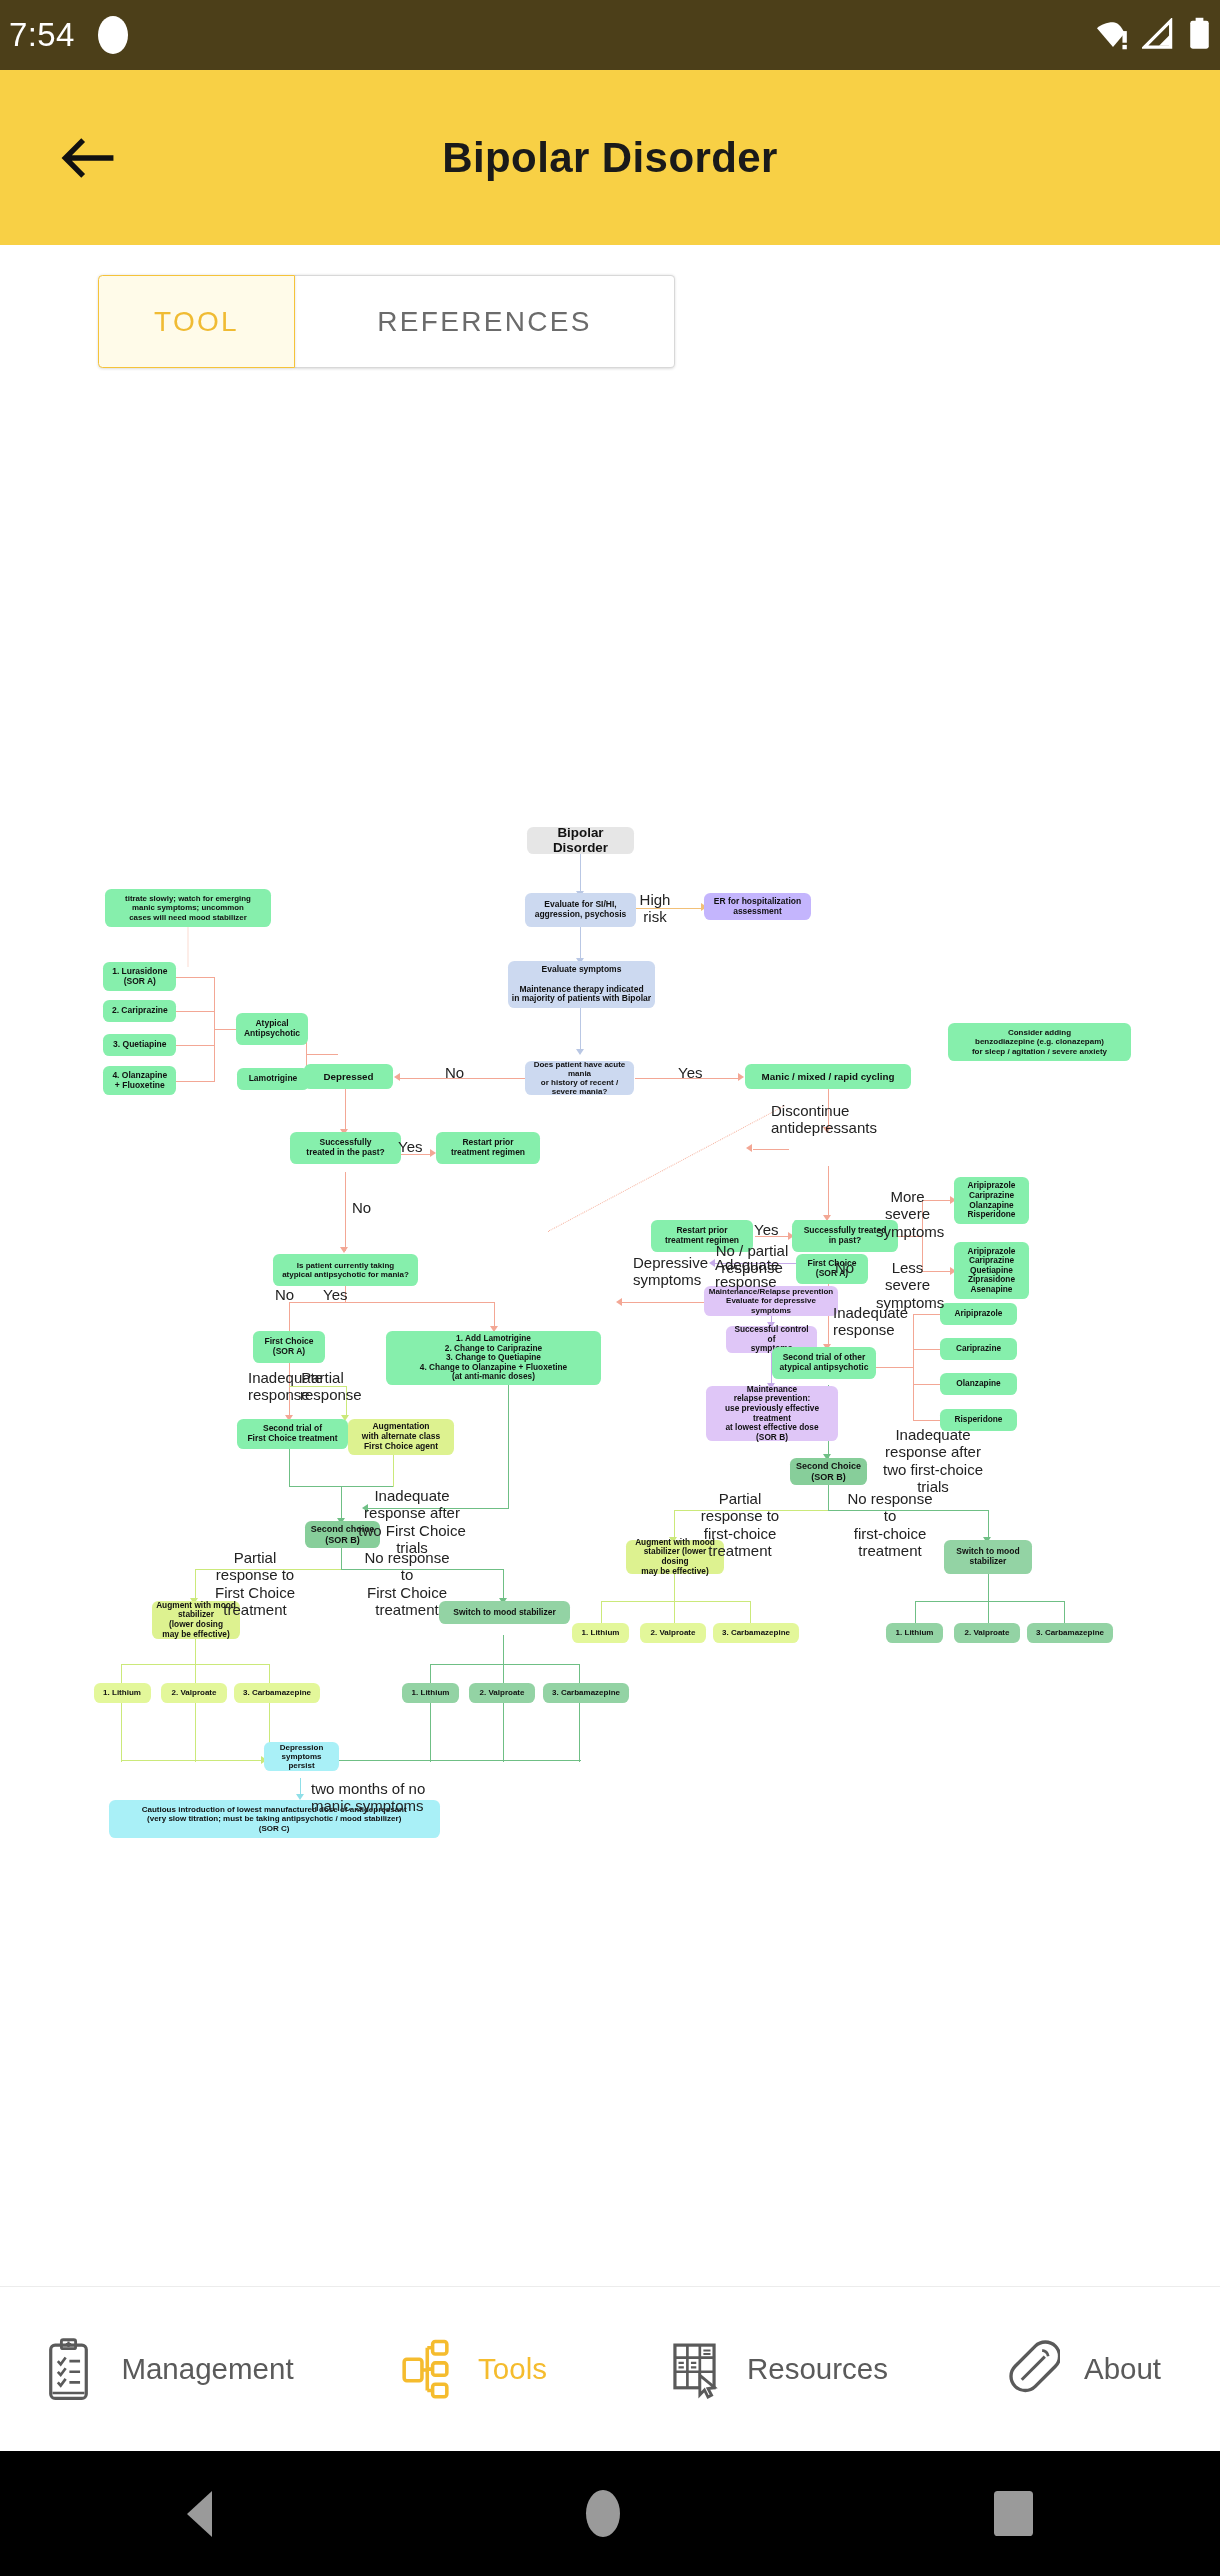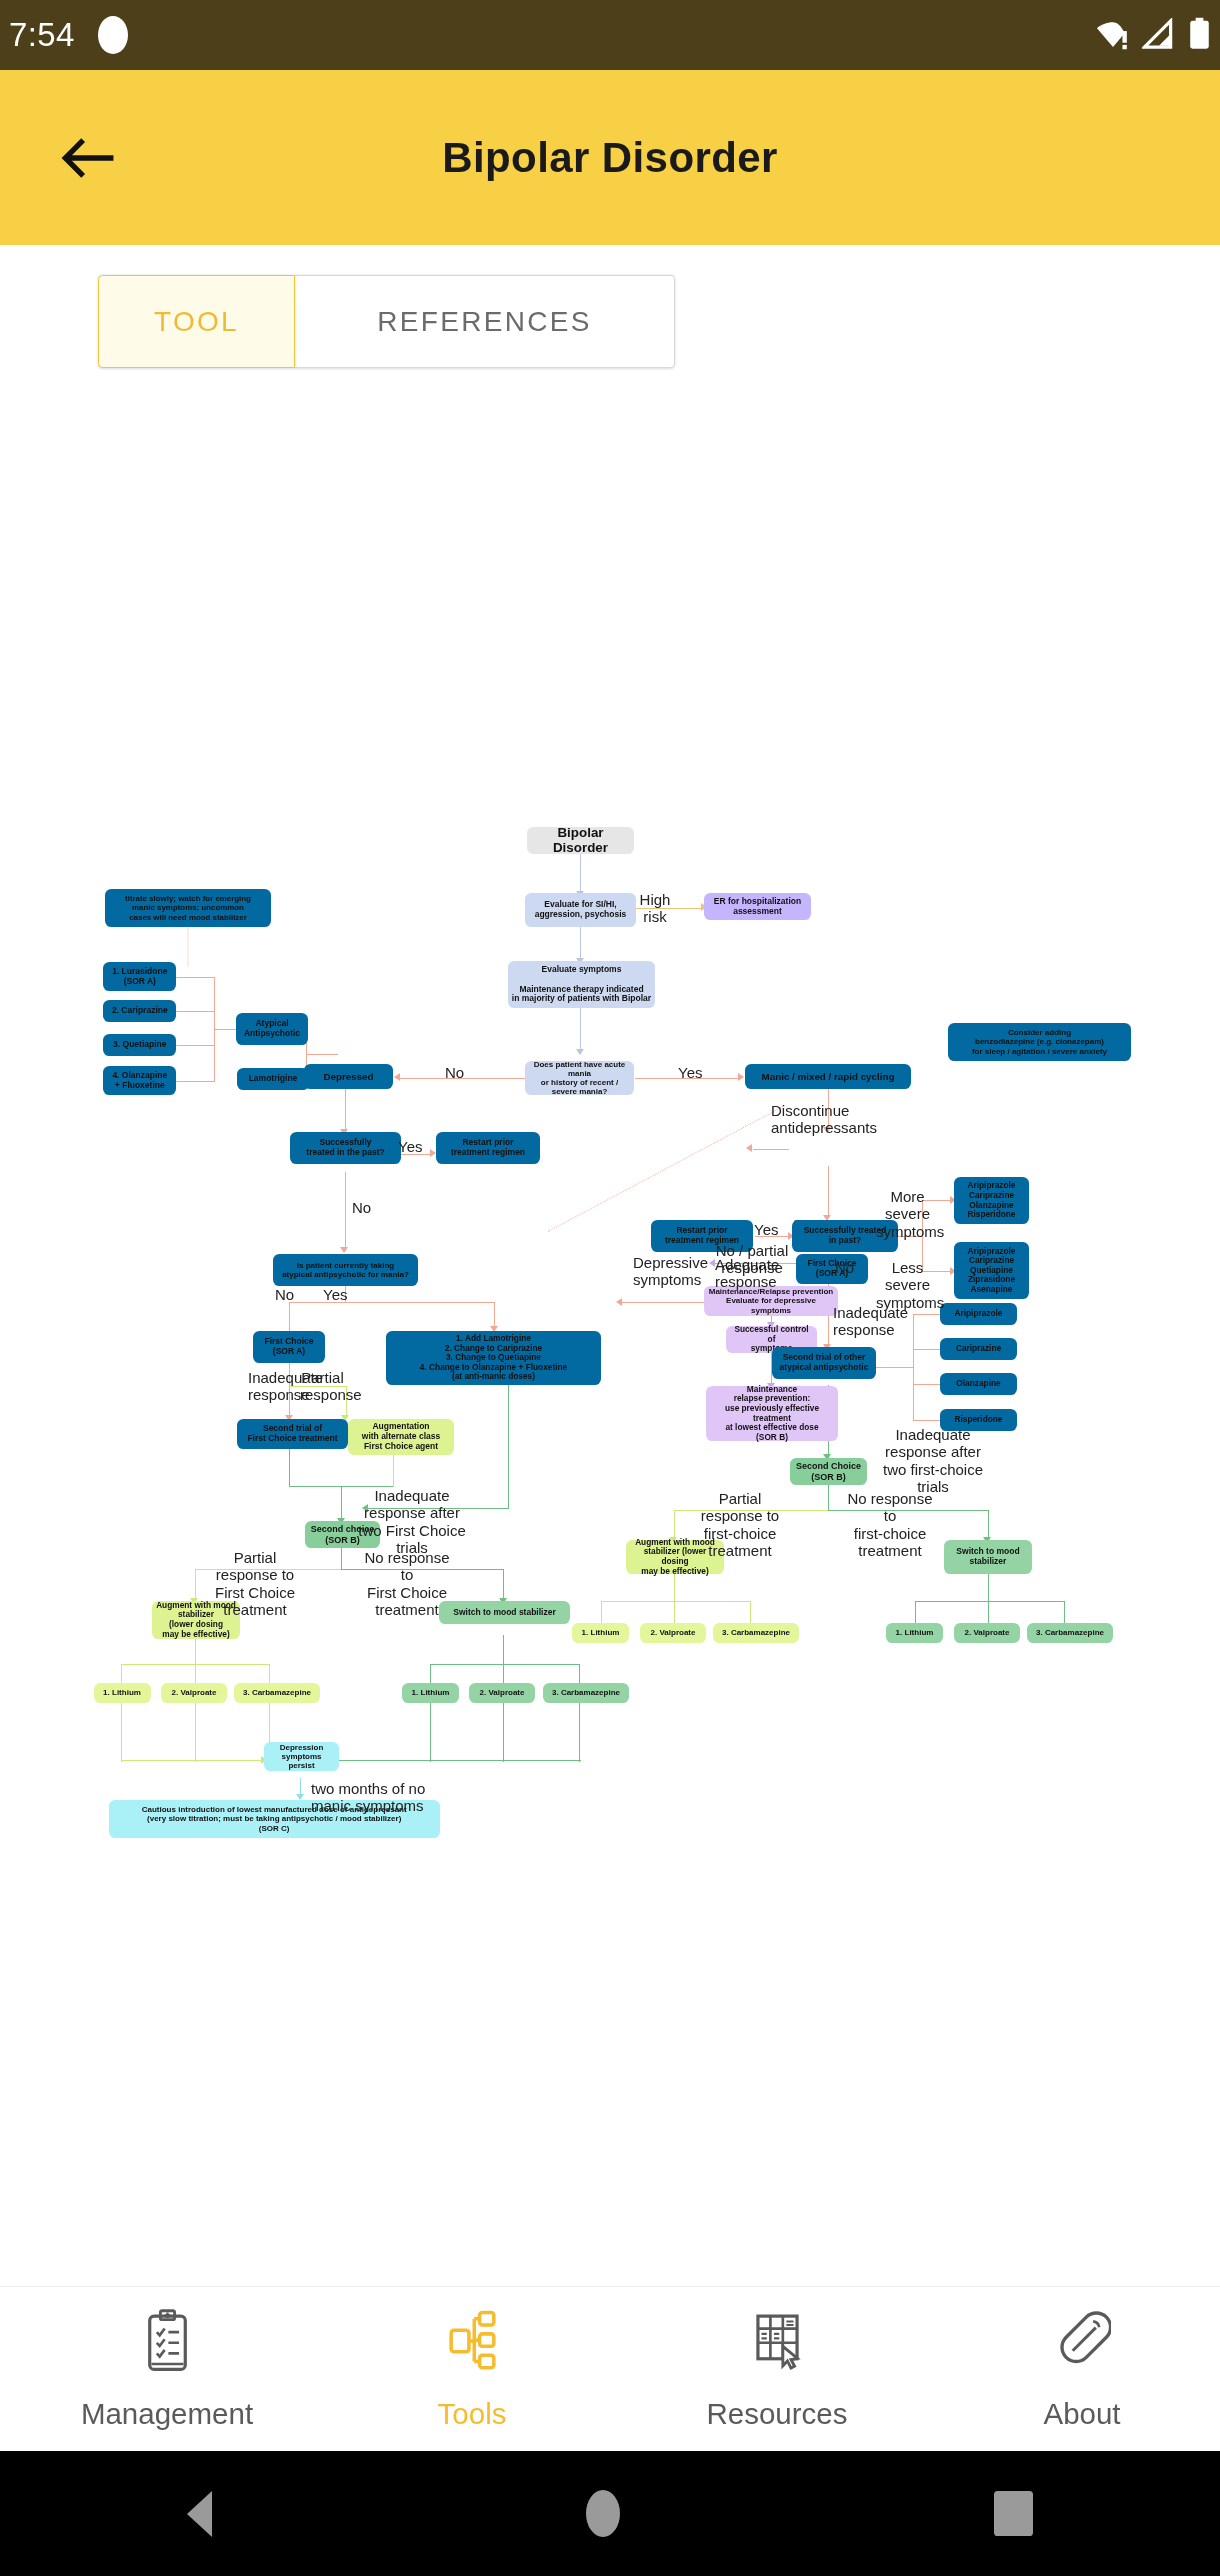--- a/index.html
+++ b/index.html
@@ -72,21 +72,21 @@
   }
   .node {
     position: absolute; border-radius: 6.3px; text-align: center;
     display: flex; align-items: center; justify-content: center;
     line-height: 1.15; padding: 1.8px 3.6px; white-space: pre-line;
     font-weight: bold;
   }
   .n-grey   { background: #e6e6e6; color: #111; }
   .n-blue   { background: #ccd9f0; color: #111; }
   .n-orange { background: #c4b5fd; color: #111; }
-  .n-salmon { background: #0369a1; color: #111; }
+  .n-salmon { background: #86efac; color: #111; }
   .n-purple { background: #dfc6f7; color: #111; }
   .n-lime   { background: #ddf290; color: #111; }
   .n-lime2  { background: #e3f79a; color: #111; }
   .n-green  { background: #87ce9a; color: #111; }
   .n-green2 { background: #93d3a4; color: #111; }
   .n-cyan   { background: #a9f0f7; color: #111; }
 
   .lbl {
     position: absolute; font-size: 15px; color: #222; text-align: center;
     line-height: 1.15; white-space: pre-line; font-weight: normal;
@@ -111,21 +111,21 @@
   .ar-left { border-top: 4.5px solid transparent; border-bottom: 4.5px solid transparent; }
   .ar-right{ border-top: 4.5px solid transparent; border-bottom: 4.5px solid transparent; }
 
   
   .bottomnav {
     position: absolute; left: 0; bottom: 125px; width: 1220px; height: 165px;
     background: #fff; border-top: 0.9px solid #ececec;
     display: flex; align-items: center;
   }
   .navitem {
-    flex: 1; display: flex; flex-direction: column; align-items: center;
+    flex: 1; display: flex; align-items: center;
     justify-content: center; gap: 24px; cursor: pointer; padding-left: 29px;
   }
   .navlabel { font-size: 29.5px; color: #5a5a5a; }
   .navitem.active .navlabel { color: #f5bc2e; }
   .navicon { height: 66px; display: flex; align-items: flex-end; }
 
   
   .sysnav {
     position: absolute; left: 0; bottom: 0; width: 1220px; height: 125px;
     background: #000; display: flex; align-items: center; justify-content: space-around;

